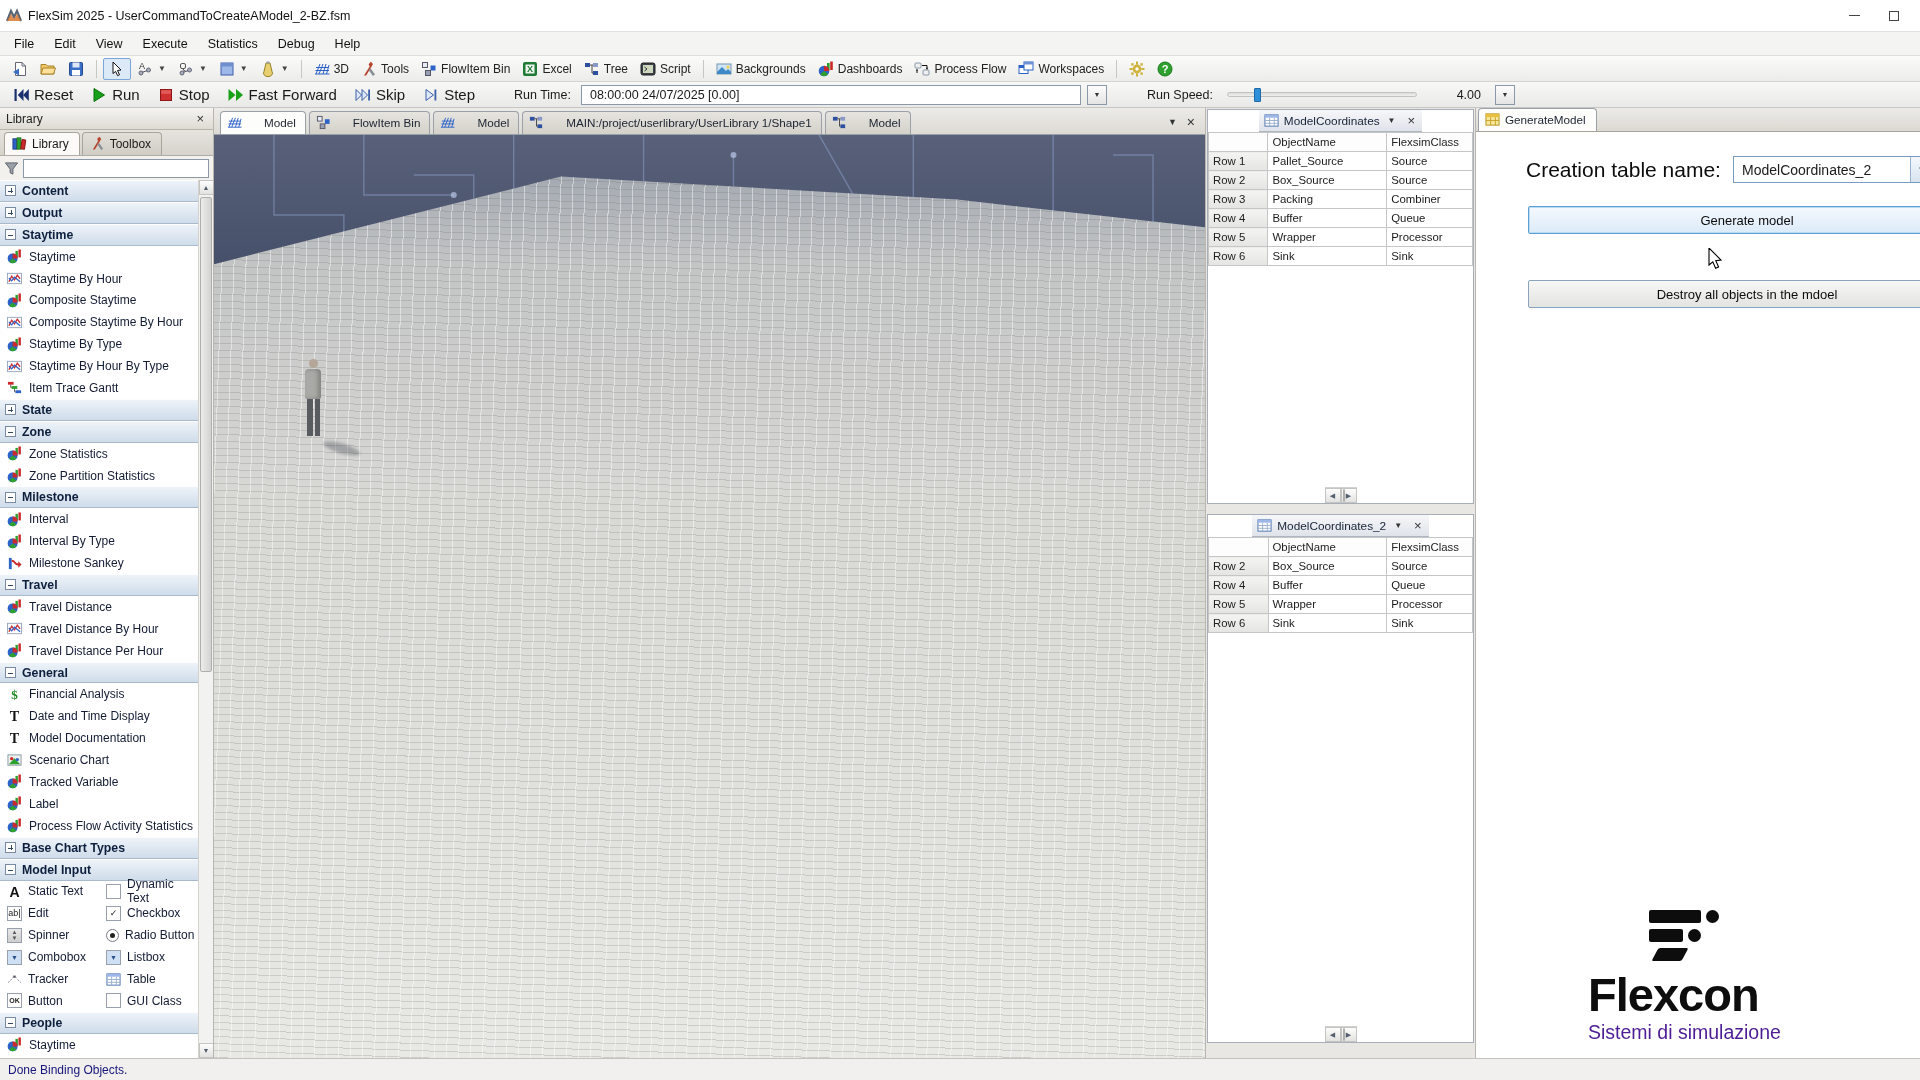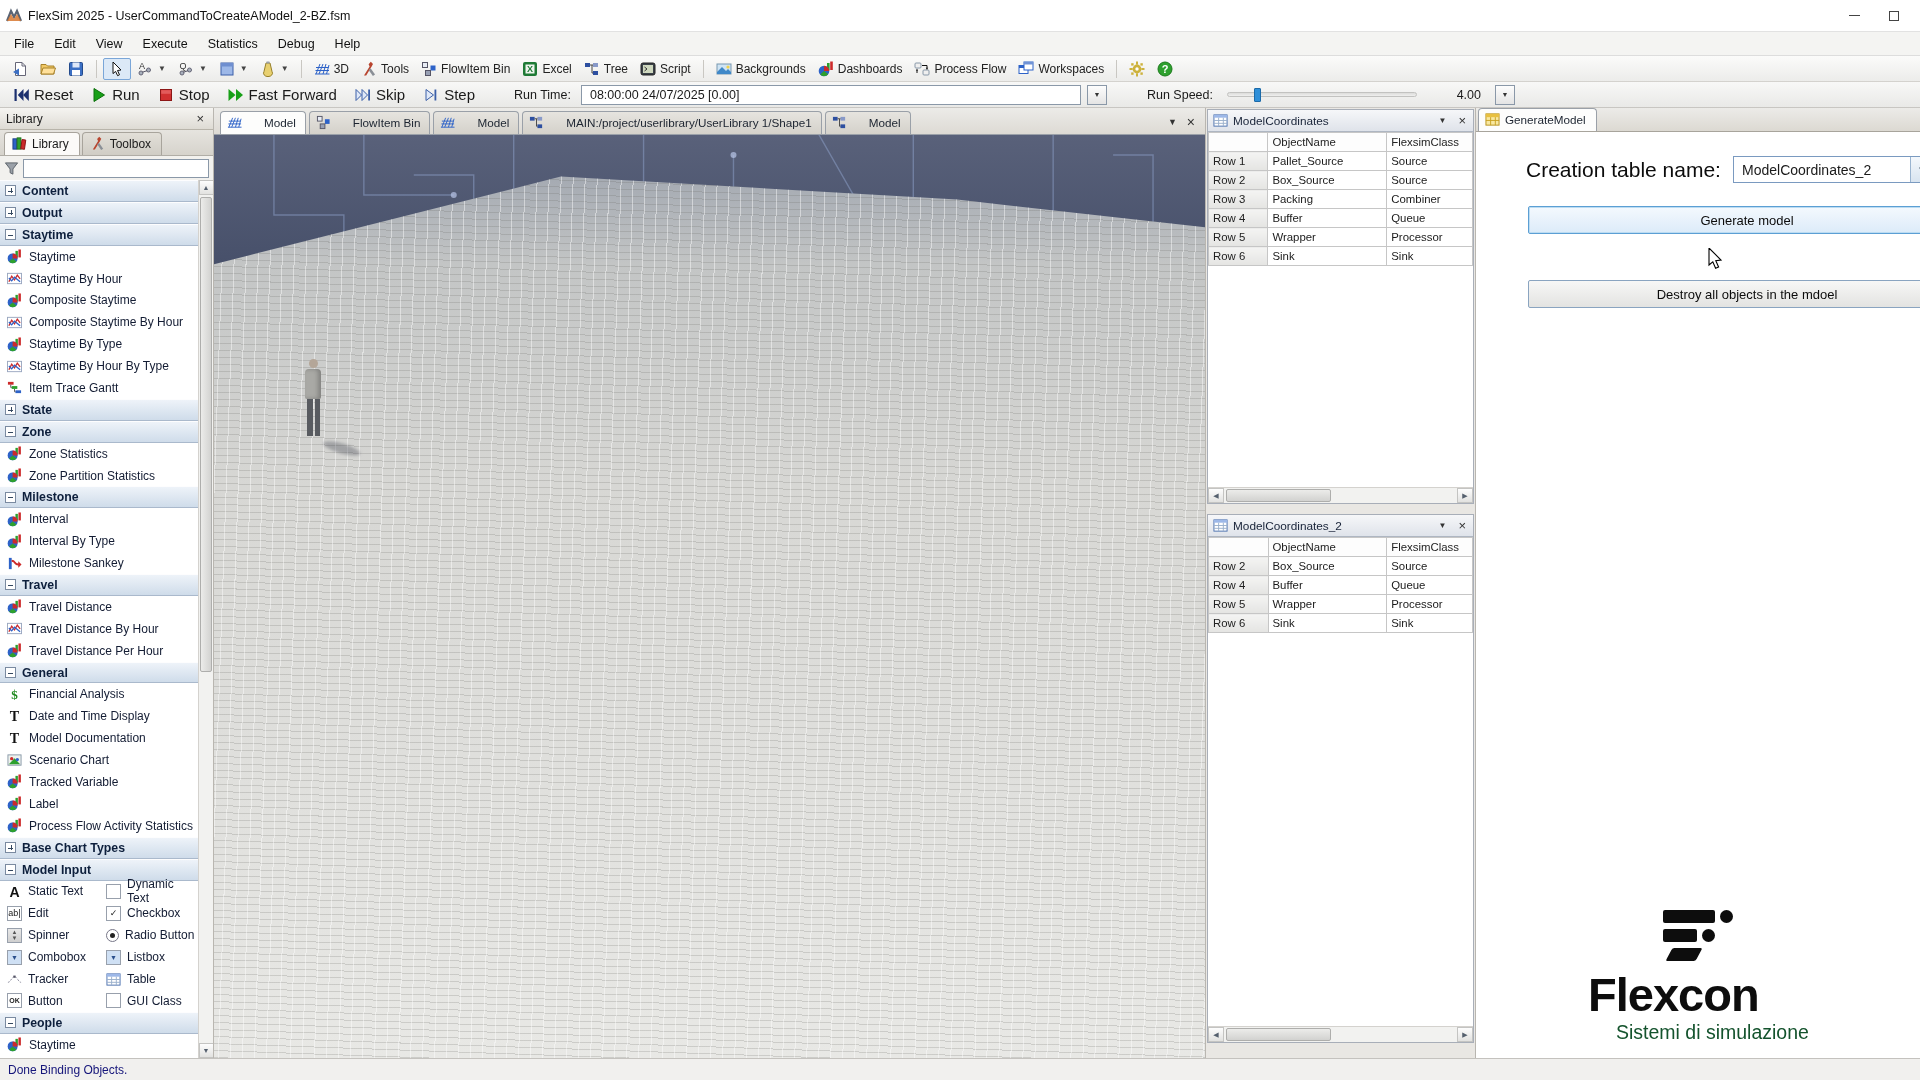--- a/index.html
+++ b/index.html
@@ -86,21 +86,21 @@
   }
   .person { position:absolute; left:86px; top:224px; width:44px; height:100px; }
   .person .head { width:9px; height:9px; border-radius:50%; background:#b4a698; margin-left:9px; }
   .person .torso { width:16px; height:30px; background:#a9a9a5; border-radius:4px 4px 2px 2px; margin-left:5px; margin-top:1px; box-shadow:inset -3px 0 4px rgba(60,60,60,.35); }
   .person .legs { display:flex; gap:2px; margin-left:7px; }
   .person .legs div { width:5.5px; height:37px; background:#585b60; }
   .person .shadow { position:absolute; left:14px; bottom:8px; width:38px; height:10px; background:rgba(66,70,80,.35); border-radius:50%; transform:rotate(16deg) translateX(9px); filter:blur(1.5px); }
 
   
   #tablescol { width:270px; background:#e9e7e3; border-right:1px solid #b9b6b0; padding:1px 1px 0 1px; }
-  .dock-panel { background:#fff; border:1px solid #a8aeb8; display:flex; flex-direction:column; }
+  .dock-panel { background:#fff; border:1px solid #a8aeb8; display:flex; flex-direction:column;align-items:center; }
   .dock-hdr { height:22px; background:linear-gradient(#f6f7f9,#dfe3ea); border-bottom:1px solid #aeb6c2; display:flex; align-items:center; gap:5px; padding:0 5px; font-size:11.8px; color:#182338; }
   .dock-hdr .hbtn { margin-left:auto; font-size:8px; color:#333; padding:0 3px; }
   .dock-hdr .hx { font-size:13px; color:#333; padding:0 2px; margin-left:2px; }
   .gridwrap { flex:1; overflow:hidden; background:#fff; }
   table.grid { border-collapse:collapse; font-size:11.4px; table-layout:fixed; }
   table.grid th, table.grid td { border:1px solid #c6c6c6; height:19px; padding:0 4px; text-align:left; font-weight:normal; white-space:nowrap; overflow:hidden; }
   table.grid th { background:#fdfdfd; color:#222; }
   td.rowhdr { background:linear-gradient(#f4f4f3,#e4e4e2); width:60px; color:#222; }
   th.corner { background:linear-gradient(#f4f4f3,#e4e4e2); }
   .hscroll { height:16px; background:#f2f2f0; border-top:1px solid #d4d2ce; display:flex; align-items:center; }
@@ -120,21 +120,21 @@
   .gen-btn.primary { top:74px; background:linear-gradient(#f4f9fe,#dcebf9); border:1px solid #5c9fd4; box-shadow:0 0 0 1px #bcdcf2 inset; }
   .gen-btn.secondary { top:148px; }
   .cursor-svg { position:absolute; left:232px; top:116px; width:17px; height:24px; }
   .logo { position:absolute; left:112px; top:778px; display:flex; align-items:center; gap:9px;flex-direction:column; }
   .fmark { display:flex; flex-direction:column; gap:6px; }
   .fmark .r1,.fmark .r2 { display:flex; align-items:center; gap:5px; }
   .fmark .bar { height:13px; background:#0d0d0d; border-radius:2px; }
   .fmark .dot { width:13px; height:13px; border-radius:50%; background:#0d0d0d; }
   .fmark .leg { width:30px; height:13px; background:#0d0d0d; border-radius:2px; transform:skewX(-28deg) translateX(6px); }
   .lname { font-size:47px; font-weight:bold; color:#0d0d0d; letter-spacing:-1px; line-height:1.05; }
-  .lsub { font-size:19.5px; color:#14532d; margin-top:2px;margin-left:28px; }
+  .lsub { font-size:19.5px; color:#4c1d95; margin-top:2px; }
 
   
   #statusbar { height:22px; background:#f1f0ee; border-top:1px solid #c4c2be; display:flex; align-items:center; padding:0 8px; font-size:12px; color:#15157a; }
 </style>
 </head>
 <body>
 
 <svg width="0" height="0" style="position:absolute" aria-hidden="true">
 <defs>
 <symbol id="s-pie" viewBox="0 0 16 16">

